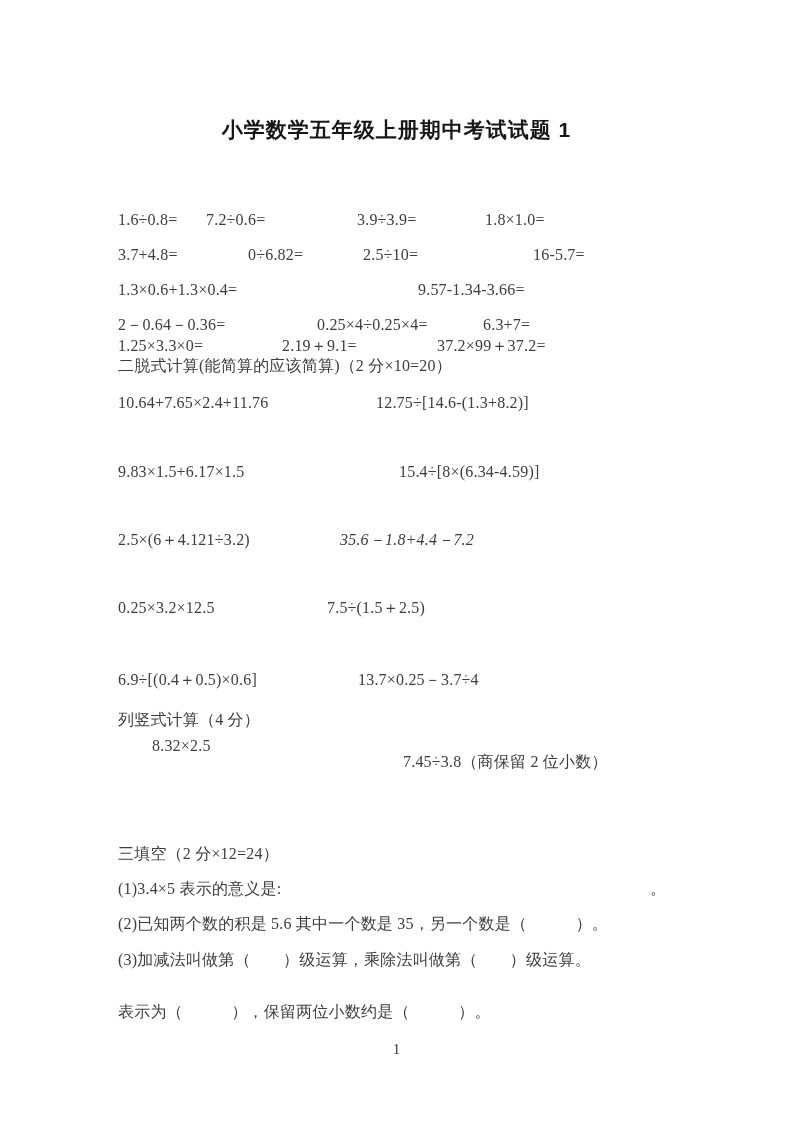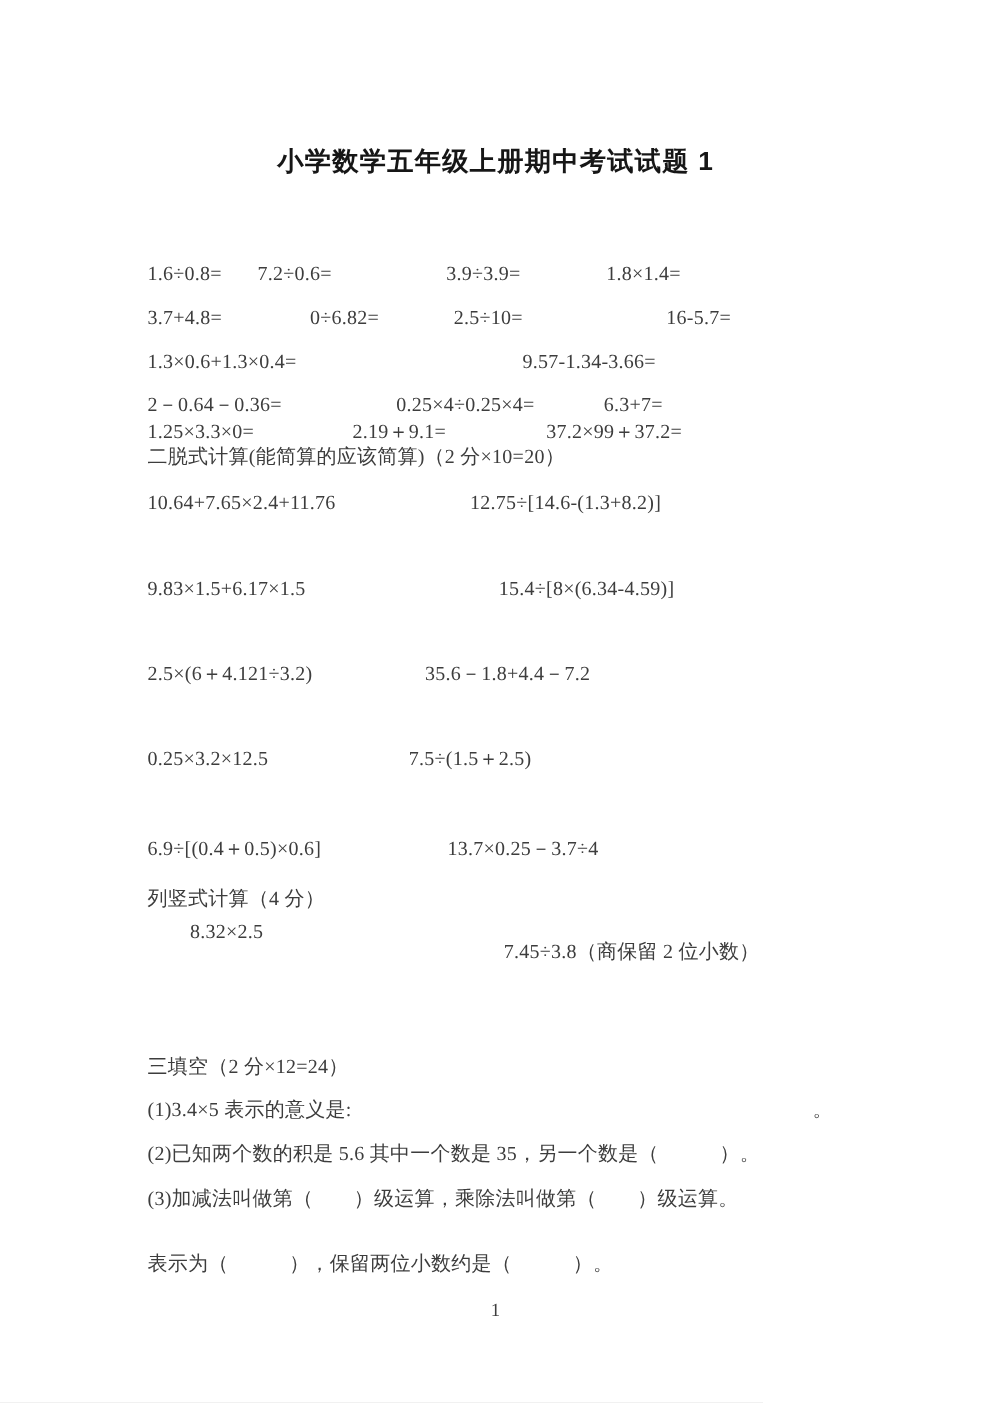--- a/index.html
+++ b/index.html
@@ -38,21 +38,21 @@
 <body>
 
 <div class="page">
 
   <div class="t title" style="top:117px;">小学数学五年级上册期中考试试题 1</div>
 
 
   <span class="t" style="left:118px; top:210px;">1.6÷0.8=</span>
   <span class="t" style="left:206px; top:210px;">7.2÷0.6=</span>
   <span class="t" style="left:357px; top:210px;">3.9÷3.9=</span>
-  <span class="t" style="left:485px; top:210px;">1.8×1.4=</span>
+  <span class="t" style="left:485px; top:210px;">1.8×1.0=</span>
 
   <span class="t" style="left:118px; top:245px;">3.7+4.8=</span>
   <span class="t" style="left:248px; top:245px;">0÷6.82=</span>
   <span class="t" style="left:363px; top:245px;">2.5÷10=</span>
   <span class="t" style="left:533px; top:245px;">16-5.7=</span>
 
   <span class="t" style="left:118px; top:280px;">1.3×0.6+1.3×0.4=</span>
   <span class="t" style="left:418px; top:280px;">9.57-1.34-3.66=</span>
 
   <span class="t" style="left:118px; top:315px;">2－0.64－0.36=</span>
@@ -65,21 +65,21 @@
 
   <span class="t" style="left:118px; top:356px;">二脱式计算(能简算的应该简算)（2 分×10=20）</span>
 
   <span class="t" style="left:118px; top:393px;">10.64+7.65×2.4+11.76</span>
   <span class="t" style="left:376px; top:393px;">12.75÷[14.6-(1.3+8.2)]</span>
 
   <span class="t" style="left:118px; top:462px;">9.83×1.5+6.17×1.5</span>
   <span class="t" style="left:399px; top:462px;">15.4÷[8×(6.34-4.59)]</span>
 
   <span class="t" style="left:118px; top:530px;">2.5×(6＋4.121÷3.2)</span>
-  <span class="t" style="left:340px; top:530px;">35.6－1.8+4.4－7.2</span>
+  <span class="t" style="left:340px; top:530px;font-style:italic;">35.6－1.8+4.4－7.2</span>
 
   <span class="t" style="left:118px; top:598px;">0.25×3.2×12.5</span>
   <span class="t" style="left:327px; top:598px;">7.5÷(1.5＋2.5)</span>
 
   <span class="t" style="left:118px; top:670px;">6.9÷[(0.4＋0.5)×0.6]</span>
   <span class="t" style="left:358px; top:670px;">13.7×0.25－3.7÷4</span>
 
   <span class="t" style="left:118px; top:710px;">列竖式计算（4 分）</span>
   <span class="t" style="left:152px; top:736px;">8.32×2.5</span>
   <span class="t" style="left:403px; top:736px;margin-top:16px;">7.45÷3.8（商保留 2 位小数）</span>

